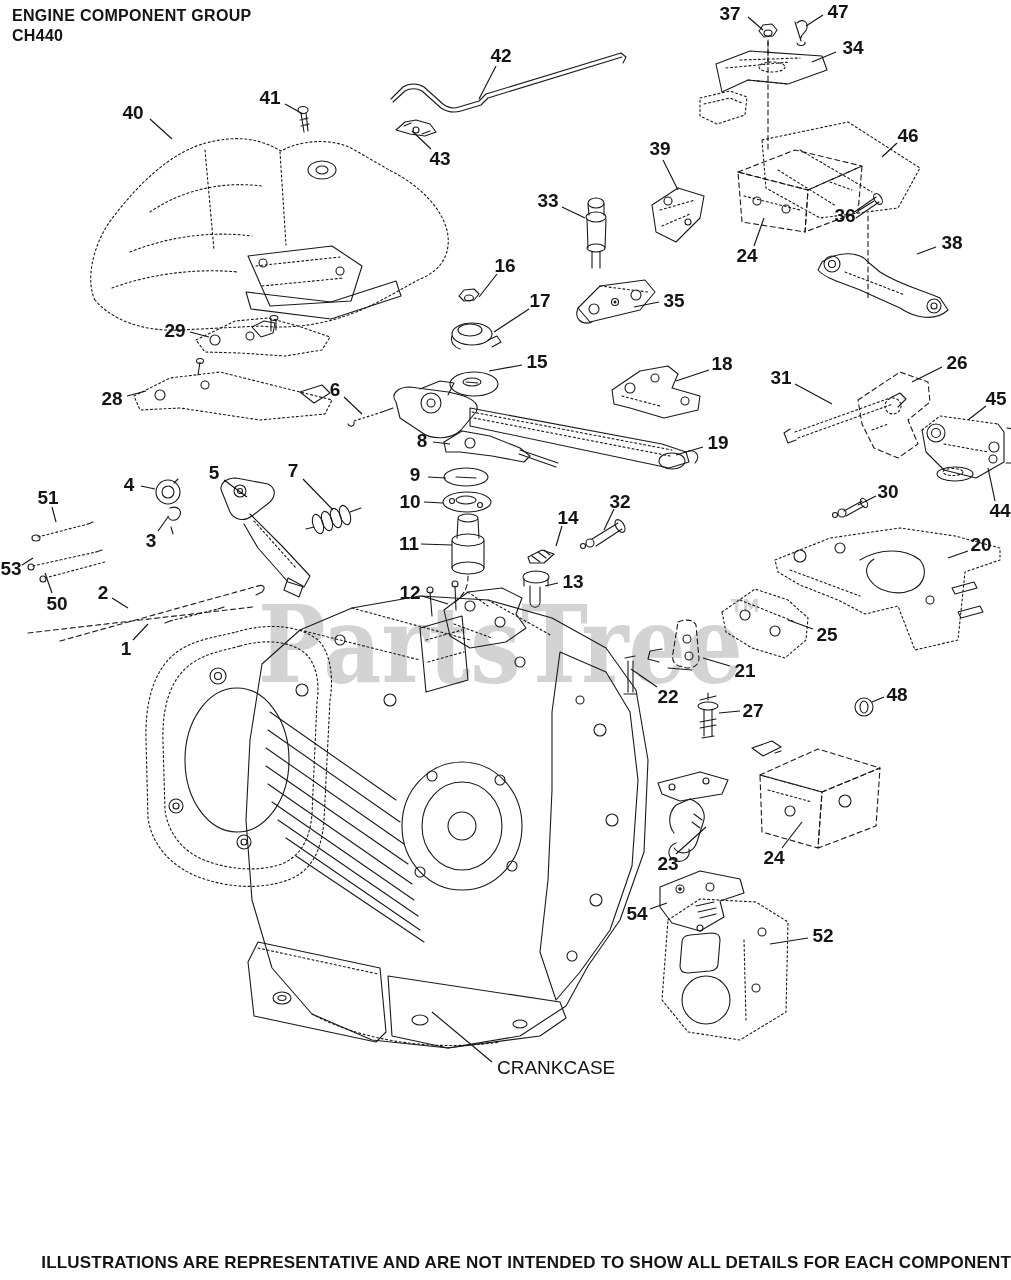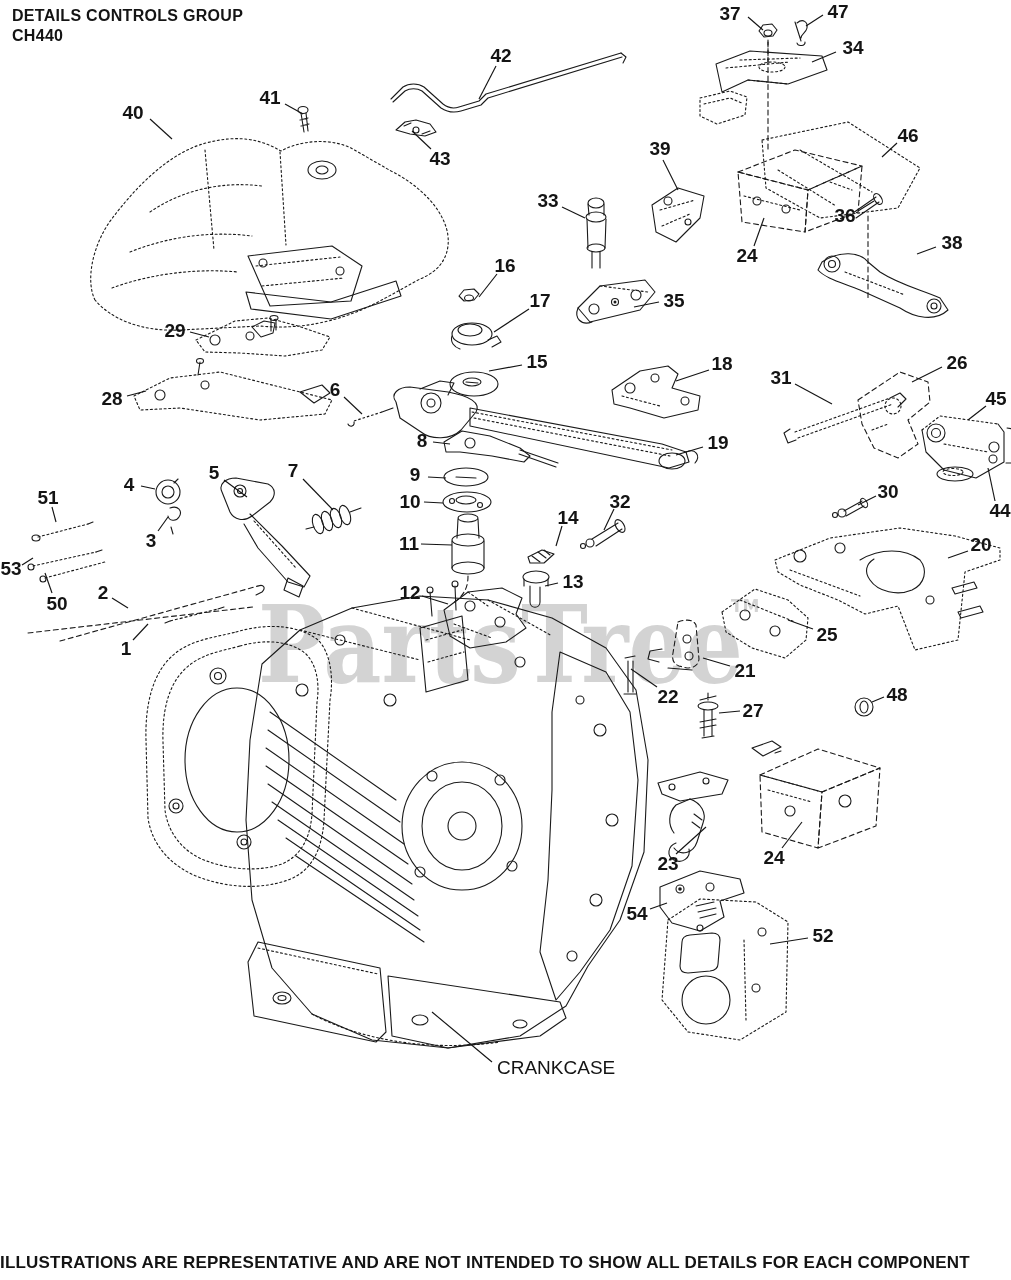--- a/index.html
+++ b/index.html
@@ -1,21 +1,21 @@
 <!DOCTYPE html>
 <html><head>
 <meta charset="utf-8">
 <style>
   html,body{margin:0;padding:0;background:#fff;}
   #page{position:relative;width:1011px;height:1280px;background:#fff;overflow:hidden;
         font-family:"Liberation Sans",sans-serif;color:#141414;}
   #titleblock{position:absolute;left:12px;top:6px;line-height:1.25;}
   #titleblock .t1,#titleblock .t2{font-weight:bold;font-size:16px;letter-spacing:.3px;}
   #diagram{position:absolute;left:0;top:0;width:1011px;height:1280px;}
-  #disclaimer{position:absolute;left:0;right:0;top:1253px;text-align:left;
+  #disclaimer{position:absolute;left:0;right:0;top:1253px;text-align:right;
         font-weight:bold;font-size:17px;letter-spacing:.2px;white-space:nowrap;}
   .ln{fill:none;stroke:#1a1a1a;stroke-width:1.1;stroke-linecap:round;stroke-linejoin:round;}
   .dt{stroke-dasharray:2 2.6;}
   .dd{stroke-dasharray:5 3.5;}
   .darkfill{fill:#1a1a1a;stroke:none;}
   .leader{stroke:#141414;stroke-width:1.15;}
   .callout{font-family:"Liberation Sans",sans-serif;font-weight:700;font-size:19px;
         fill:#141414;text-anchor:middle;}
   .wm{font-family:"DejaVu Serif",serif;font-weight:700;font-size:106px;fill:#d3d3d3;}
   .wm-tm{font-family:"DejaVu Sans",sans-serif;font-weight:700;font-size:17px;fill:#d3d3d3;}
@@ -569,18 +569,18 @@
         <line x1="782" y1="848" x2="802" y2="822" class="leader"></line>
         <text x="774" y="864" class="callout">24</text>
         <line x1="650" y1="909" x2="667" y2="903" class="leader"></line>
         <text x="637" y="920" class="callout">54</text>
         <line x1="808" y1="938" x2="770" y2="944" class="leader"></line>
         <text x="823" y="942" class="callout">52</text>
       </g>
   </svg>
 
   <div id="titleblock">
-    <div class="t1">DETAILS CONTROLS GROUP</div>
+    <div class="t1">ENGINE COMPONENT GROUP</div>
     <div class="t2">CH440</div>
   </div>
 
   <div id="disclaimer">ILLUSTRATIONS ARE REPRESENTATIVE AND ARE NOT INTENDED TO SHOW ALL DETAILS FOR EACH COMPONENT</div>
 </div>
 
 </body></html>

